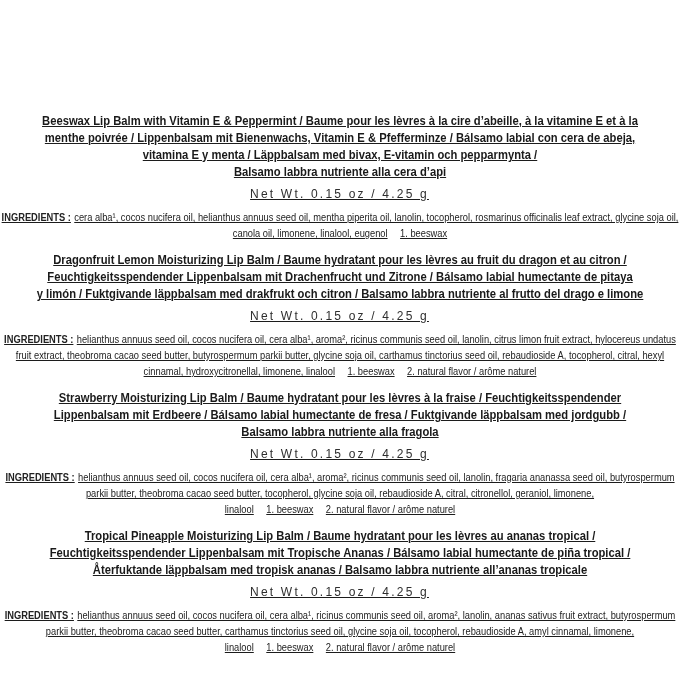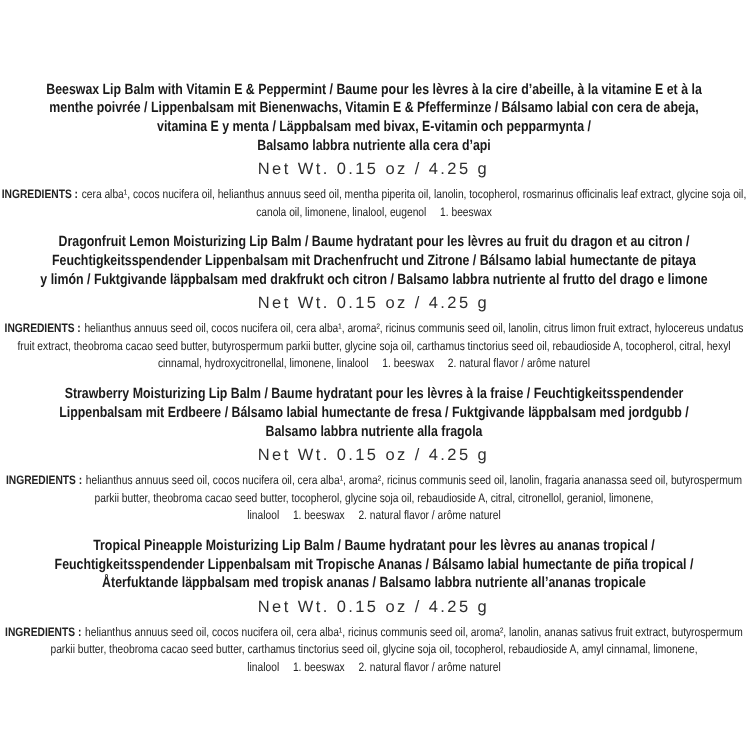--- a/index.html
+++ b/index.html
@@ -9,22 +9,23 @@
   }
   body {
     width: 679px;
     height: 679px;
     overflow: hidden;
     font-family: "Liberation Sans", sans-serif;
     color: #1c1c1c;
     -webkit-font-smoothing: antialiased;
   }
   .label {
-    padding-top: 72px;
+    padding-top: 112px;
     width: 679px;
+    text-decoration: underline;
   }
   
   .cond {
     width: 816px;
     margin-left: -68.5px;
     transform: scaleX(0.832);
     transform-origin: center top;
     text-align: center;
   }
   .product {
@@ -33,21 +34,21 @@
   .title-line {
     font-weight: 700;
     font-size: 13.5px;
     line-height: 17px;
     white-space: nowrap;
     letter-spacing: 0;
     color: #1a1a1a;
   }
   .netwt {
     text-align: center;
-    font-size: 15px;
+    font-size: 12px;
     line-height: 22px;
     letter-spacing: 2.2px;
     font-weight: 400;
     color: #2e2e2e;
     margin: 3px 0 4px 0;
   }
   .ing {
     margin: 0;
     font-size: 11.2px;
     line-height: 16px;

